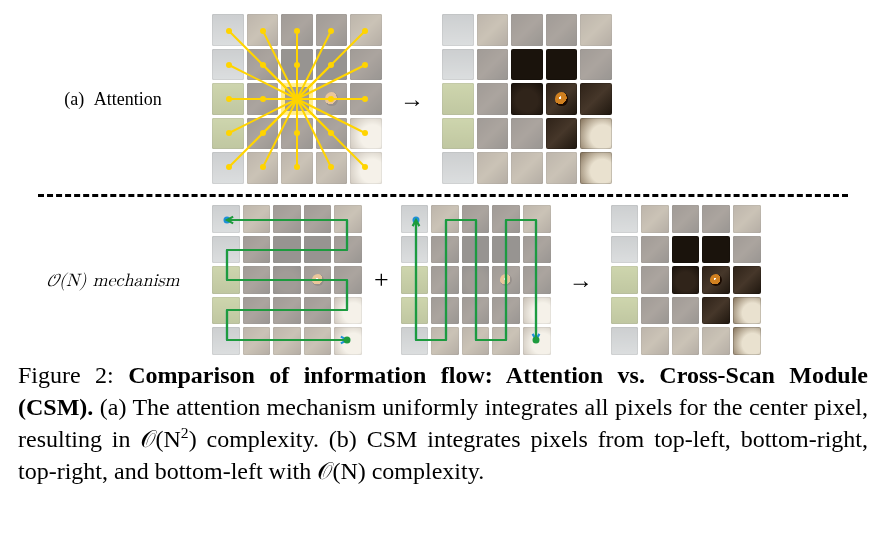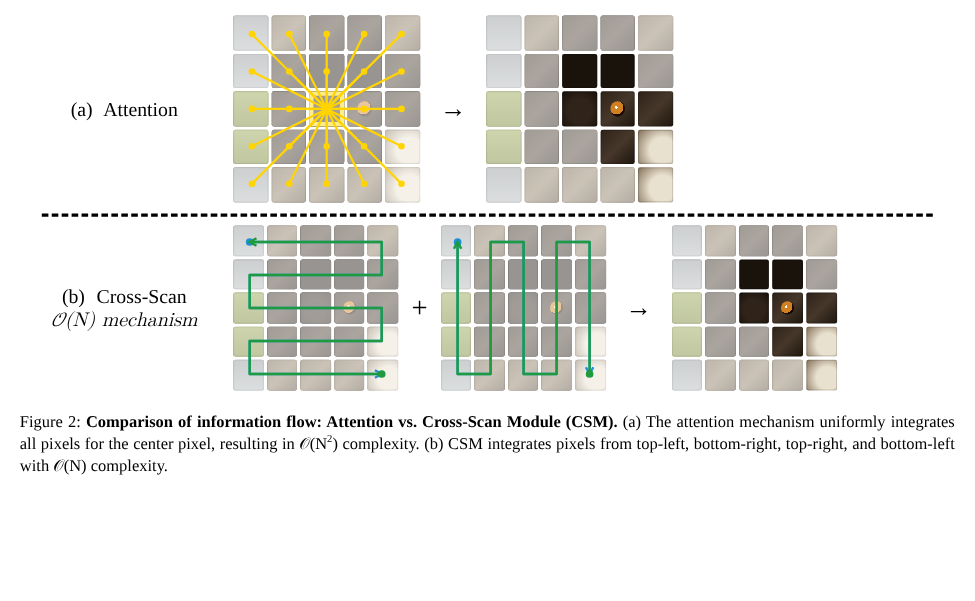--- a/index.html
+++ b/index.html
@@ -26,21 +26,21 @@
   .tusk { background:radial-gradient(circle at 70% 60%, #e9e1cf 0 40%, #7f6c54 100%); }
   .dark { background:#1a130c; }
   .nose { background:radial-gradient(circle at 50% 55%, #30241a 0 45%, #17100a 100%); }
   .faded::after { content:""; position:absolute; inset:0; background:rgba(255,255,255,0.55); }
   .highlight { box-shadow:0 0 0 4px #ffd400 inset, 0 0 0 1px rgba(0,0,0,.2) inset; }
   .arrow { font-size:24px; margin:0 14px; }
   .plus  { font-size:26px; margin:0 8px; font-weight:500; }
   .overlay { position:absolute; inset:0; pointer-events:none; }
   .overlay line, .overlay path, .overlay polyline { vector-effect:non-scaling-stroke; }
   .divider { border:0; border-top:3px dashed #000; margin:10px 20px 8px 20px; }
-  .caption { font-size:15px; line-height:1.33; margin-top:20px; text-align:justify; }
+  .caption { font-size:24px; line-height:1.33; margin-top:5px; text-align:justify; }
   .caption .bold { font-weight:700; }
 </style>
 </head>
 <body>
 <div class="page">
 
 <div class="figure">
 
   <div class="row row-a">
     <div class="rowlabel">
@@ -169,24 +169,20 @@
               <div class="cell tusk"></div>
             </div>
       </div>
     </div>
   </div>
 
   <hr class="divider">
 
   <div class="row row-b">
     <div class="rowlabel">
-      <div>
-        <span class="tag">(b)</span>
-        <span>Cross-Scan</span>
-      </div>
       <div class="mathO">𝒪(N) mechanism</div>
     </div>
 
     <div class="grids">
 
       <div class="grid-wrap">
         <div class="grid g150">
               <div class="cell blur faded"></div>
               <div class="cell fur-lt faded"></div>
               <div class="cell fur faded"></div>

